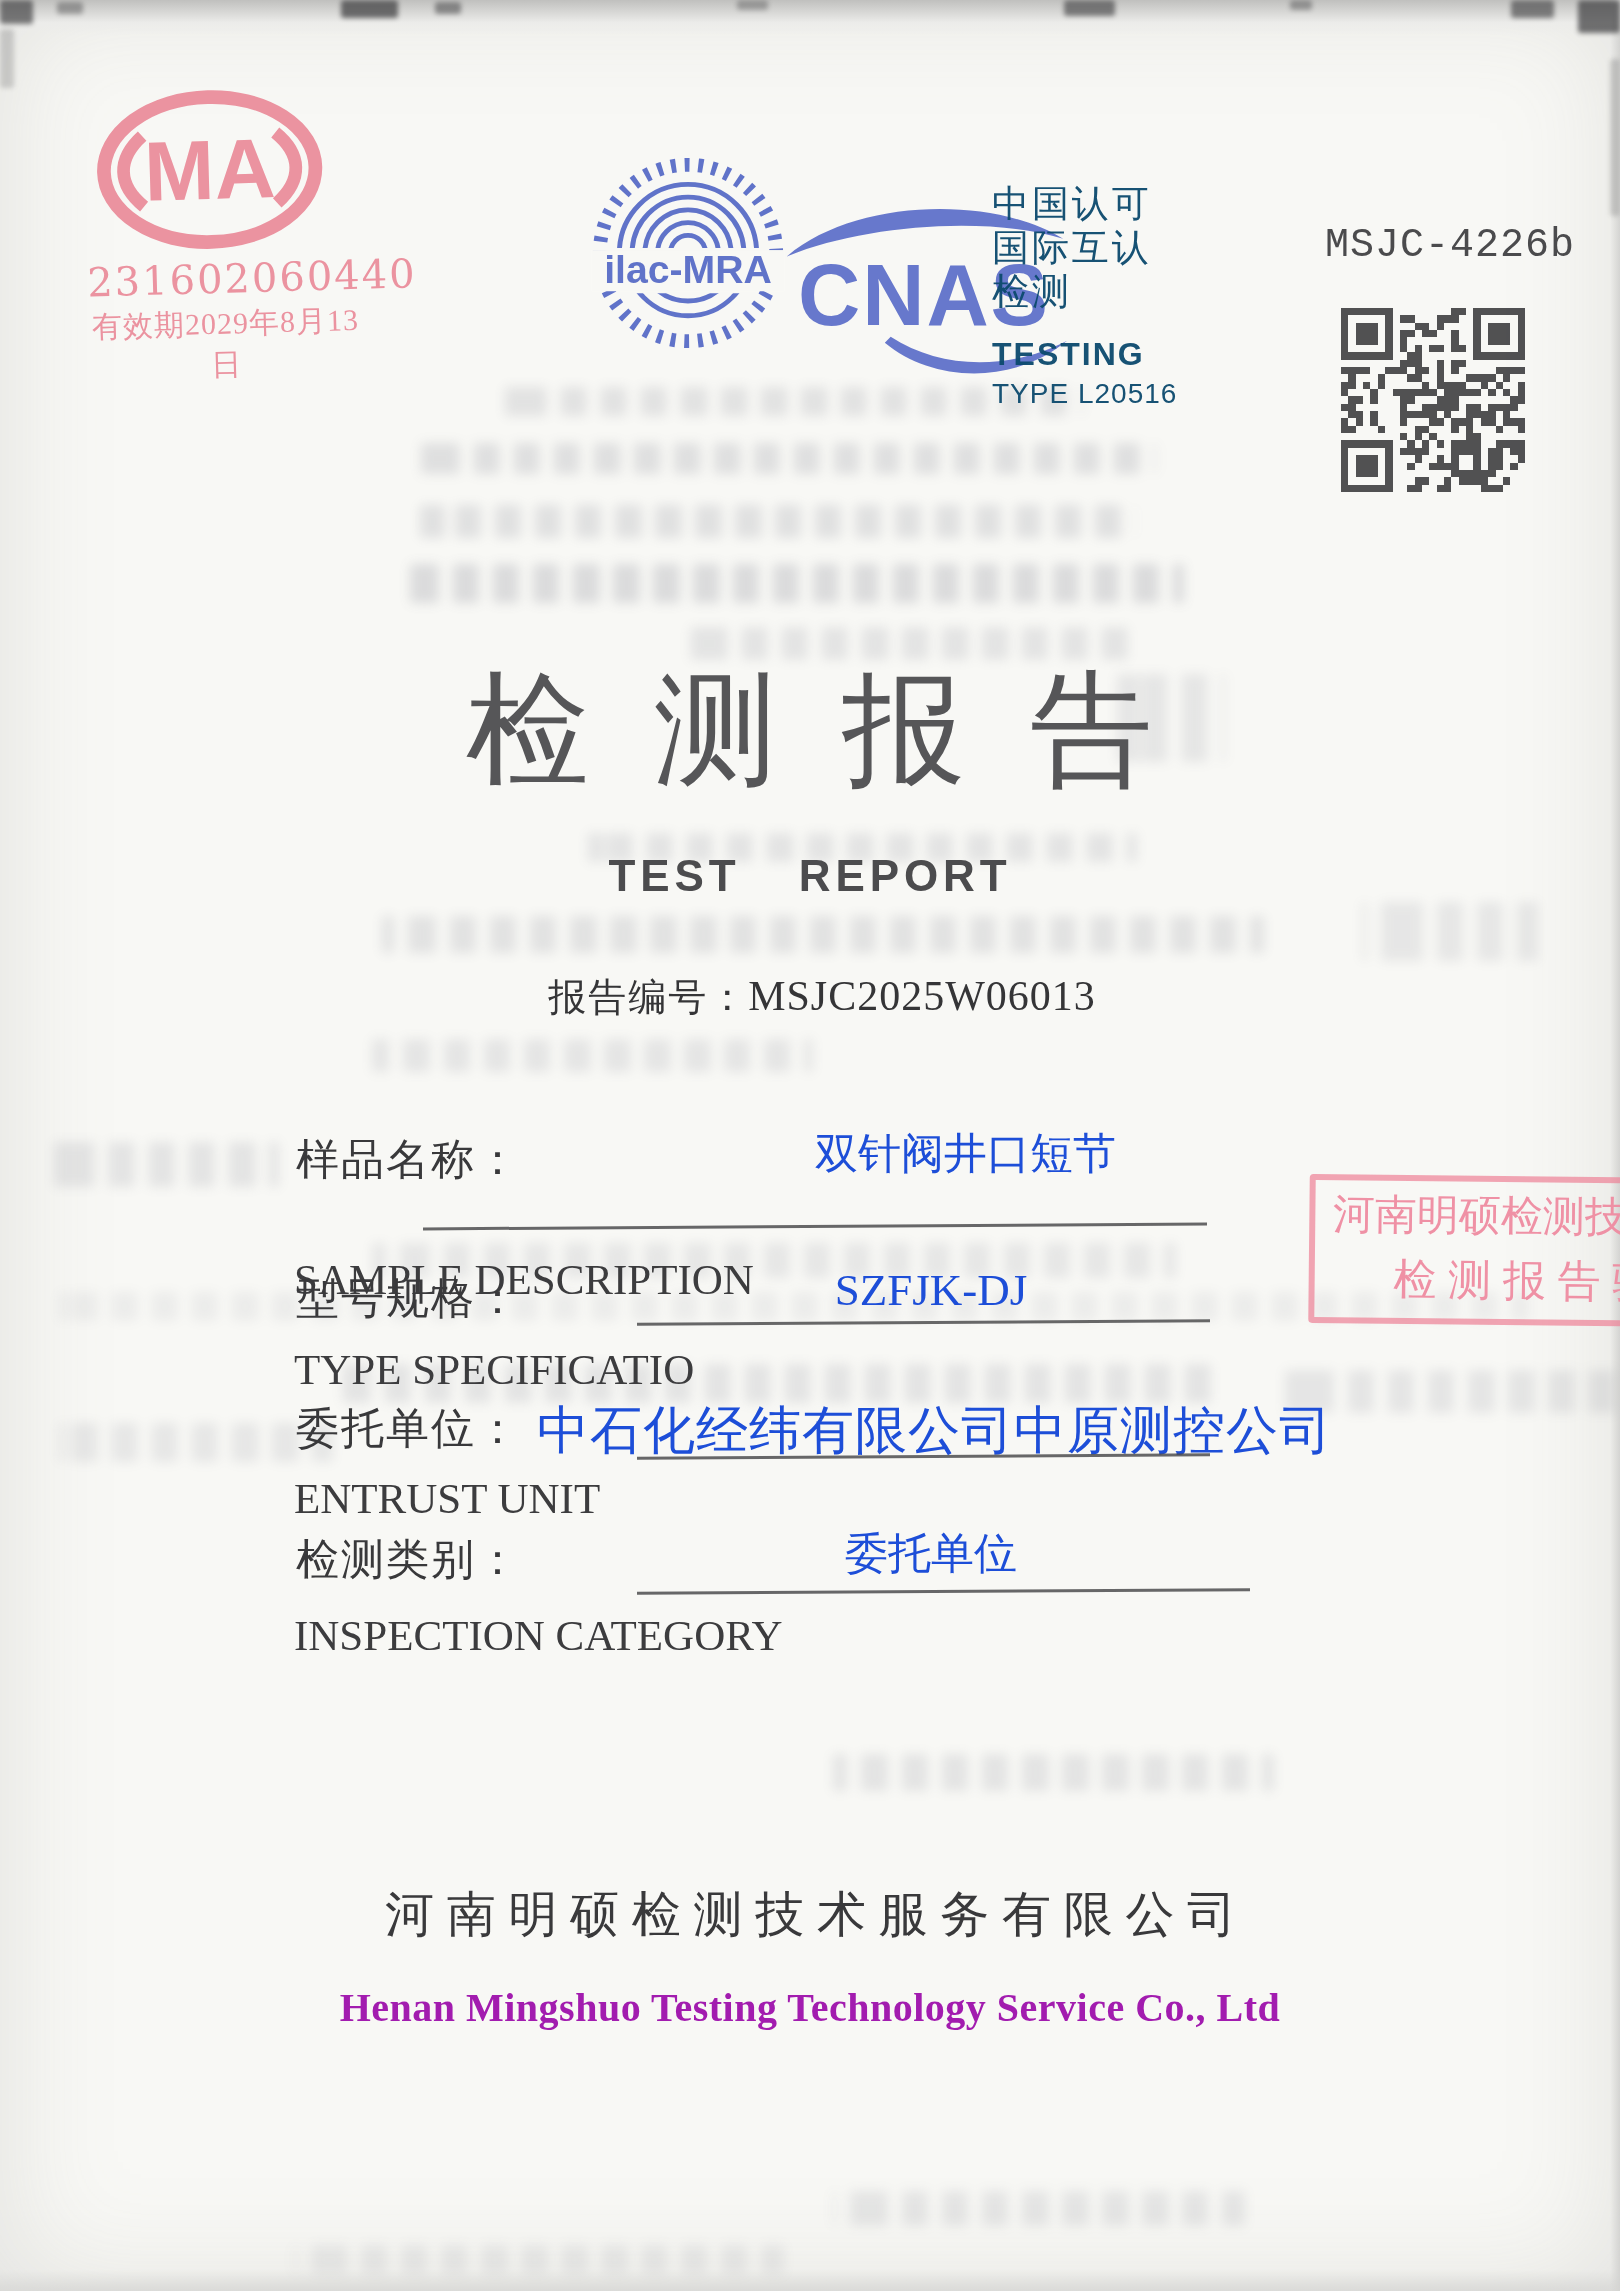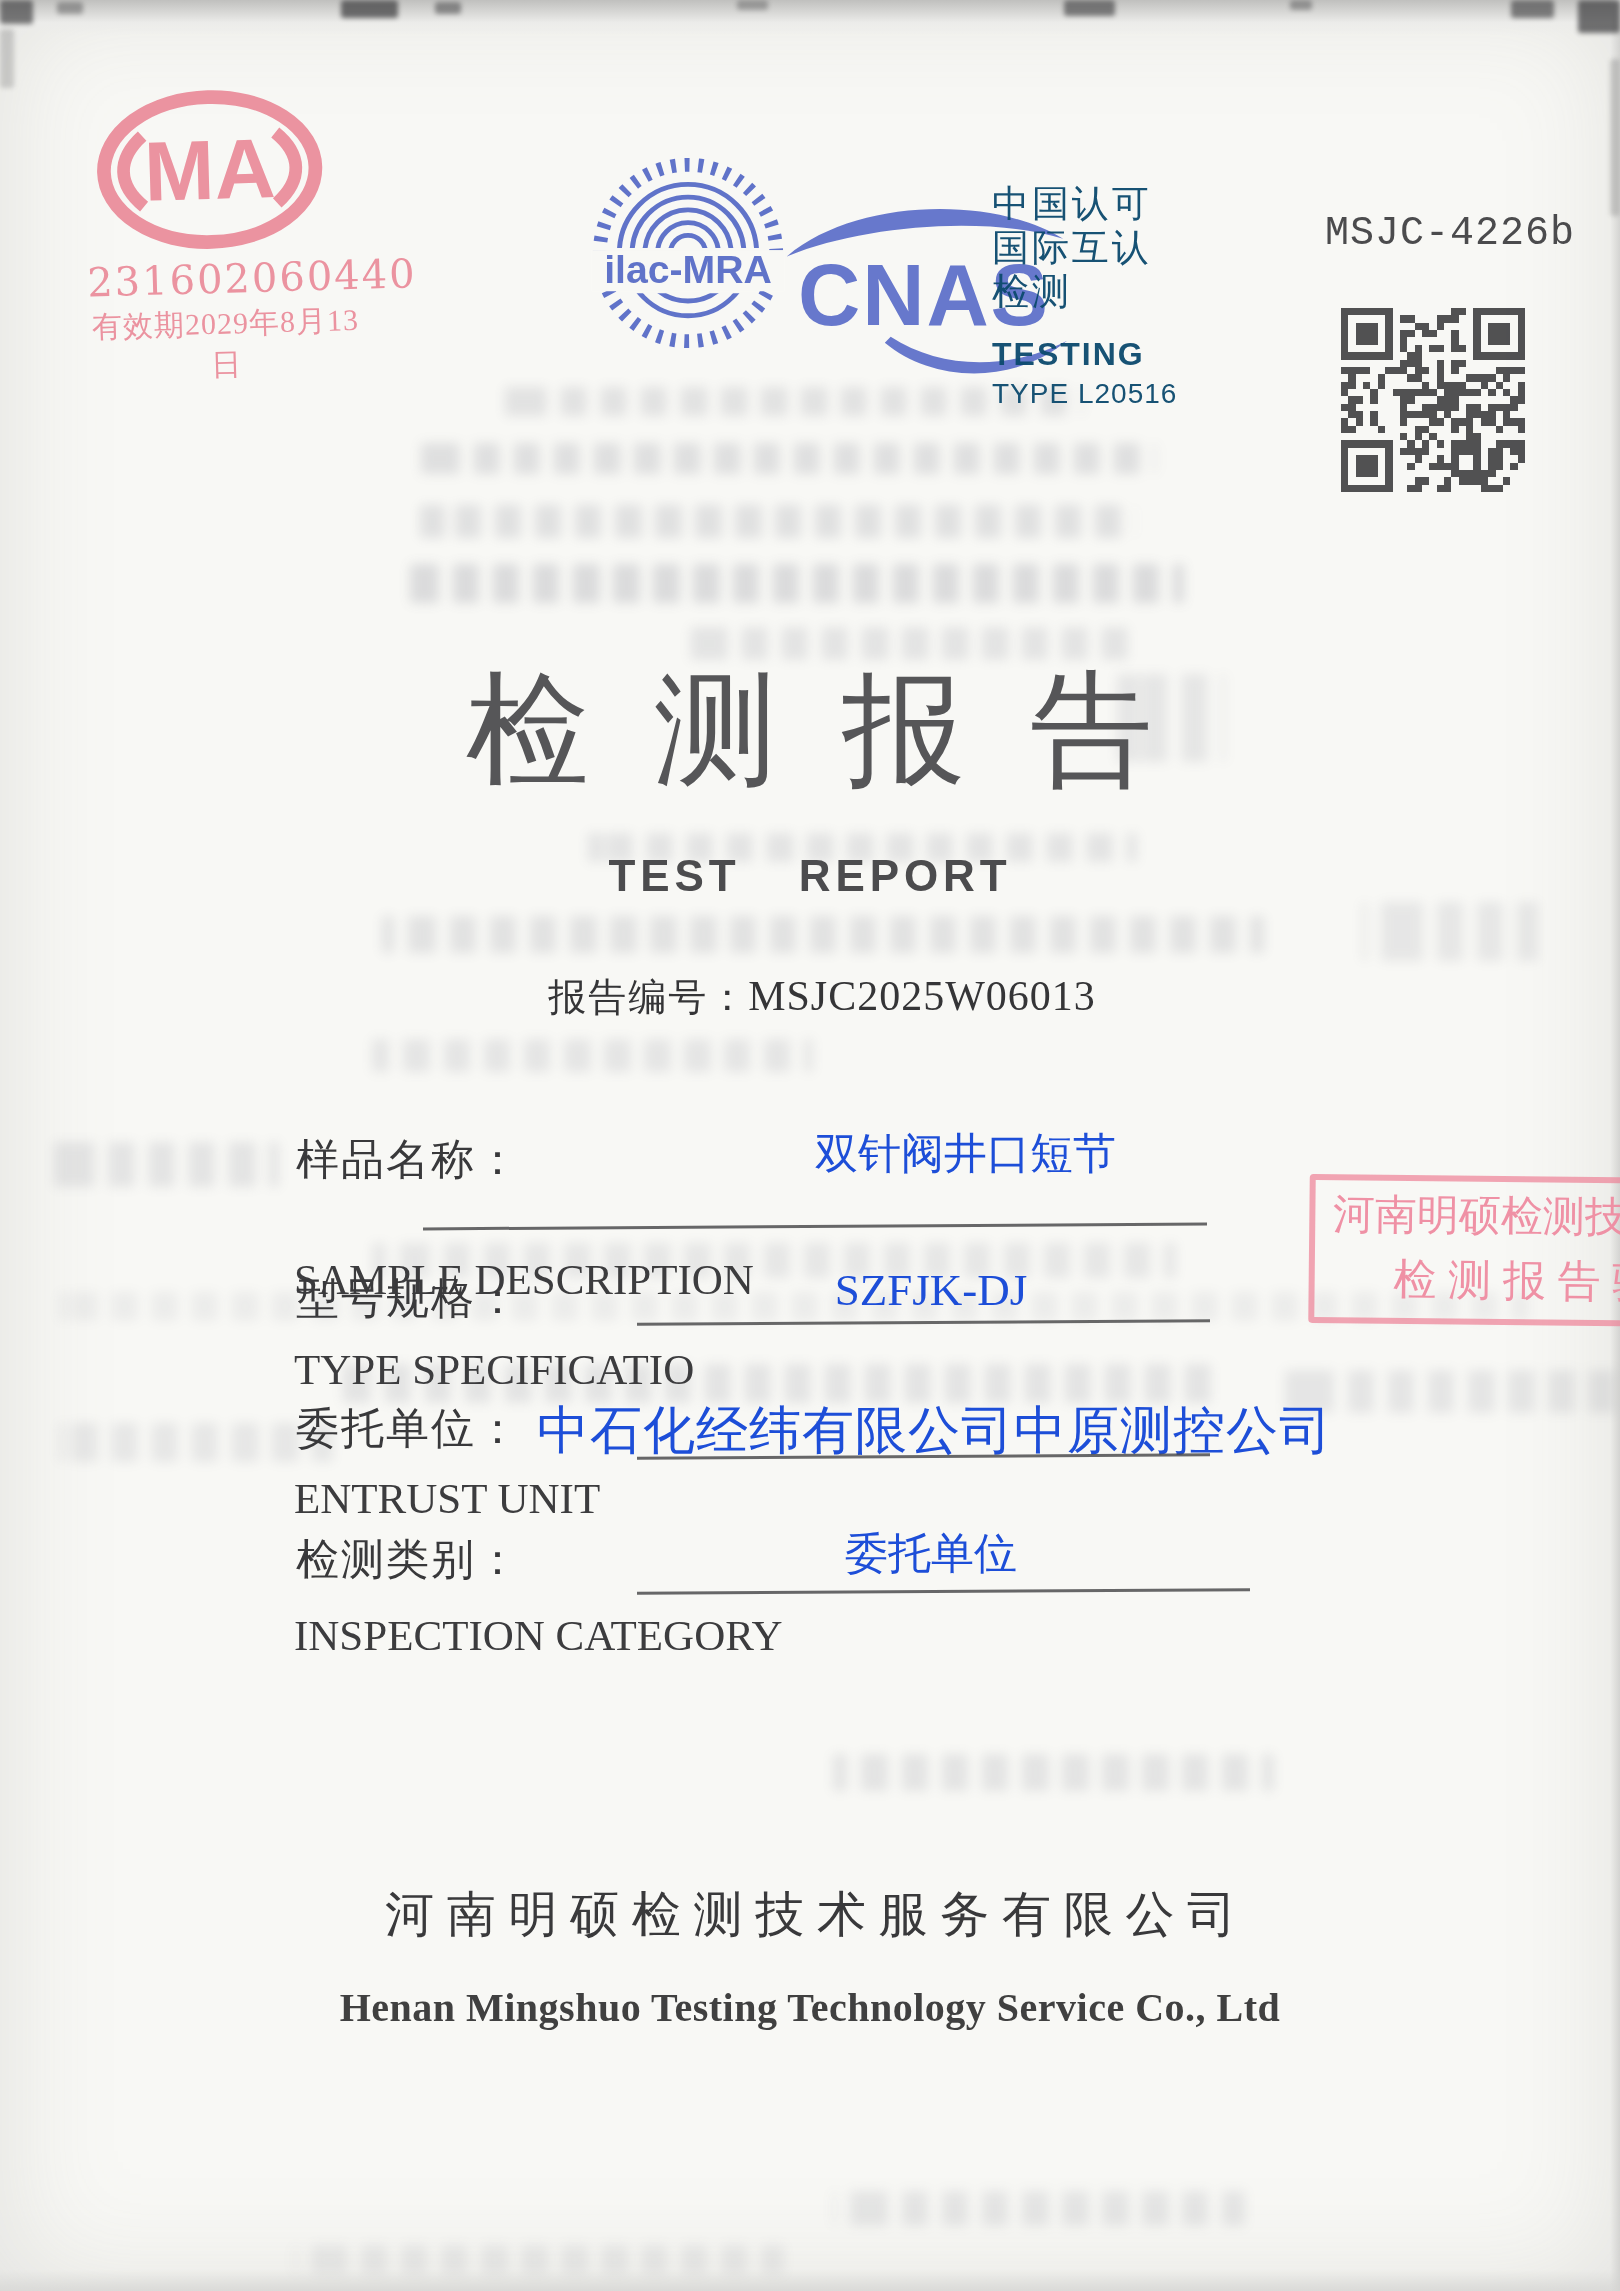--- a/index.html
+++ b/index.html
@@ -33,21 +33,21 @@
   
   .ilac{position:absolute;left:588px;top:153px;opacity:.92;}
   .cnas{position:absolute;left:777px;top:176px;opacity:.92;}
   .cnas-lines{position:absolute;left:992px;top:182px;color:#0c4a6e;opacity:.95;}
   .cnas-lines .cl{font-size:37px;line-height:44px;letter-spacing:2.9px;}
   .cnas-lines .cl-en{font-family:"Liberation Sans", sans-serif;font-weight:700;
     font-size:32px;line-height:39px;letter-spacing:2px;margin-top:21px;}
   .cnas-lines .cl-code{font-family:"Liberation Sans", sans-serif;font-weight:400;
     font-size:28px;line-height:35px;letter-spacing:1px;margin-top:2px;}
   
-  .doc-code{position:absolute;left:1325px;top:211px;
+  .doc-code{position:absolute;left:1325px;top:223px;
     font-family:"Liberation Mono", monospace;font-size:40px;color:#4b4b4d;letter-spacing:1px;}
   .qr{position:absolute;left:1341px;top:308px;width:184px;height:184px;opacity:.88;}
   
   .title-cn{position:absolute;left:0;right:0;top:649px;text-align:center;
     font-size:123px;font-weight:500;color:#565658;letter-spacing:65px;
     transform:translateX(32px);}
   .title-en{position:absolute;left:0;right:0;top:851px;text-align:center;
     font-family:"Liberation Sans", sans-serif;font-weight:700;font-size:44px;
     color:#4c4c4e;letter-spacing:4.9px;word-spacing:41px;}
   .report-no{position:absolute;left:0;right:0;top:972px;text-align:center;color:#353537;}
@@ -73,21 +73,21 @@
   .riding{position:absolute;left:1309px;top:1176px;width:392px;height:149px;
     border:6.9px solid rgba(238,128,150,.75);border-radius:3.9px;
     color:#ef8aa0;transform:rotate(.6deg);padding:5.9px 0 0 17.6px;box-sizing:border-box;opacity:.93;}
   .riding .r1{font-size:42px;letter-spacing:0px;white-space:nowrap;}
   .riding .r2{font-size:43px;letter-spacing:11.8px;margin:7.8px 0 0 61px;white-space:nowrap;}
   
   .foot-cn{position:absolute;left:0;right:0;top:1882px;text-align:center;
     font-size:49px;color:#39393b;letter-spacing:12.7px;transform:translateX(6.9px);}
   .foot-en{position:absolute;left:0;right:0;top:1984px;text-align:center;
     font-family:"Liberation Serif", serif;font-weight:700;font-size:40px;
-    color:#404040;letter-spacing:0.5px;}
+    color:#a21caf;letter-spacing:0.5px;}
 </style>
 </head>
 <body>
 
 <div class="page">
 
   <div class="top-band"></div>
   <div class="bottom-band"></div>
   <div class="right-band"></div>
   <div id="blots">

